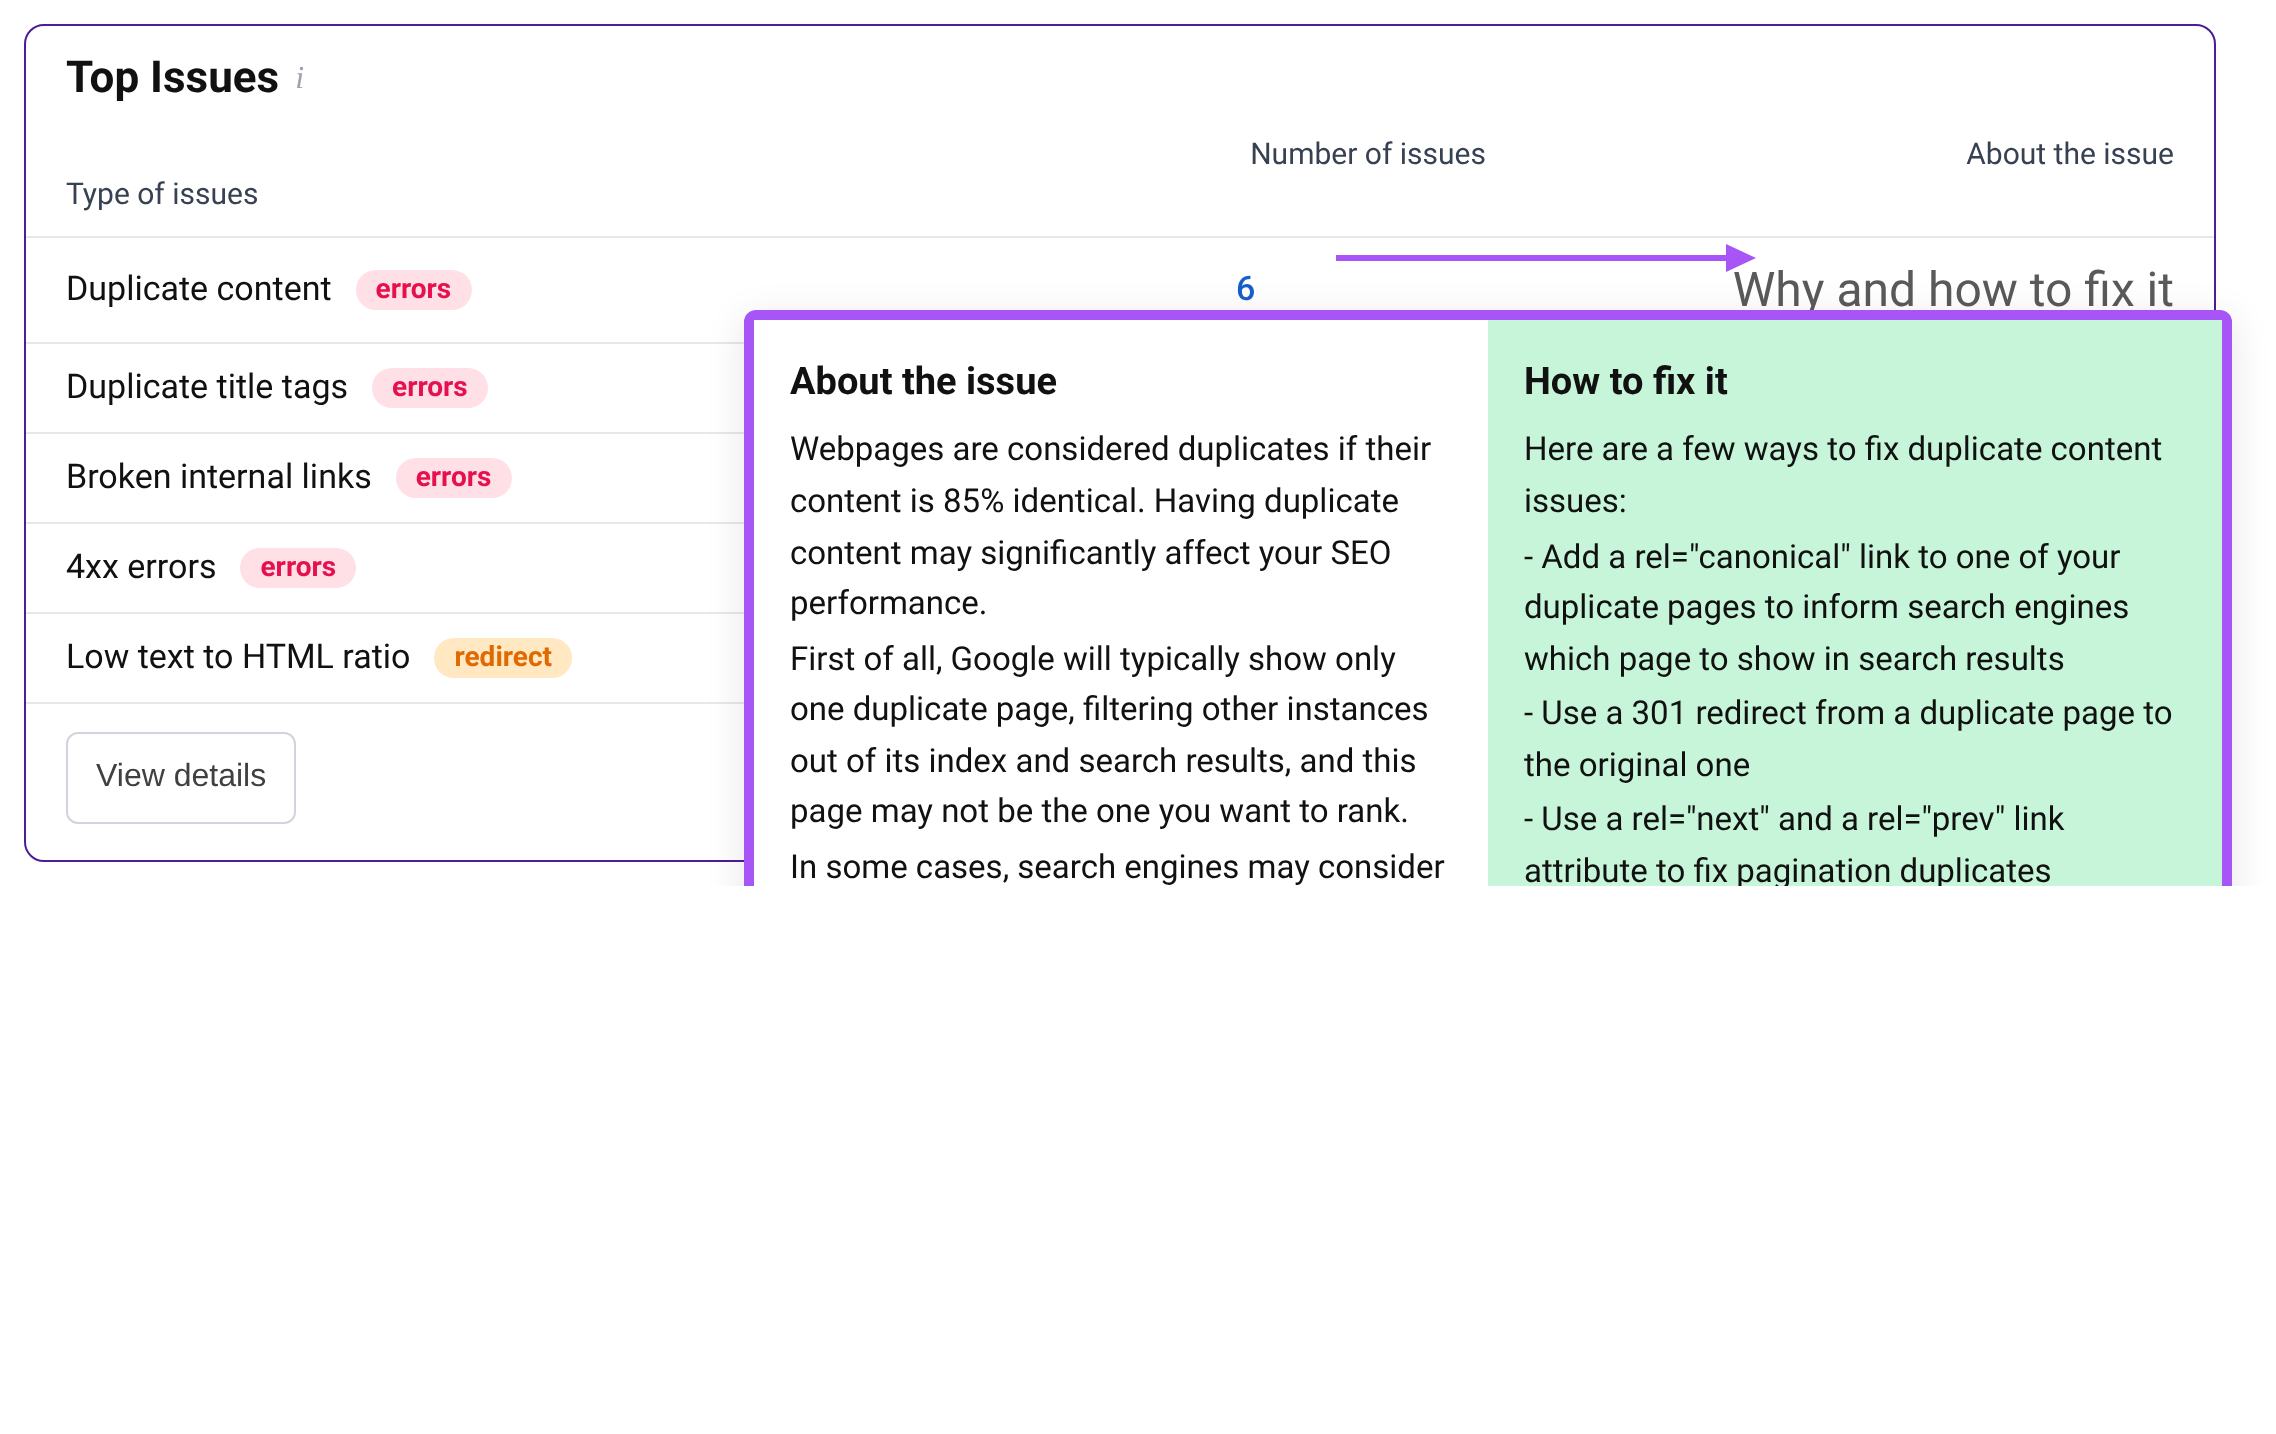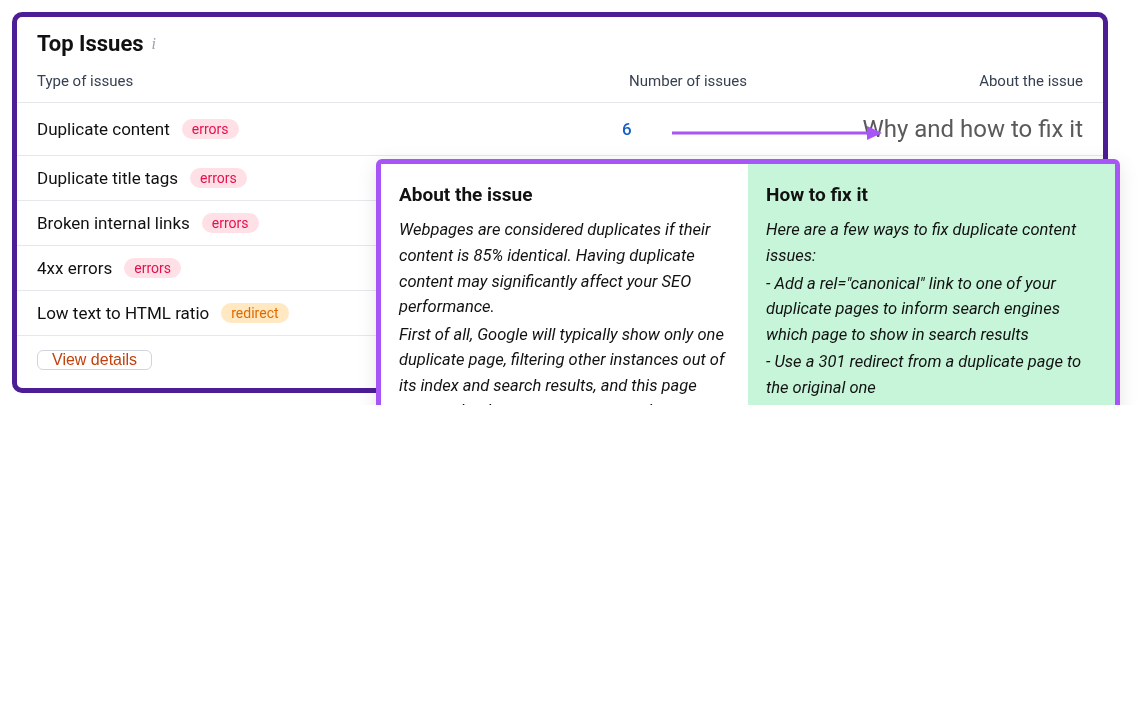--- a/index.html
+++ b/index.html
@@ -5,21 +5,21 @@
   * { box-sizing: border-box; margin: 0; padding: 0; }
   body {
     font-family: -apple-system, BlinkMacSystemFont, "Segoe UI", Roboto, Helvetica, Arial, sans-serif;
     background: #fff;
     padding: 12px;
     color: #111;
     font-size: 16px;
   }
   .panel {
     width: 1096px;
-    border: 5px solid #4c1d95;
+    border: 1px solid #4c1d95;
     border-radius: 10px;
     background: #fff;
     position: relative;
   }
   .panel-header {
     padding: 14px 20px 10px 20px;
     display: flex;
     align-items: center;
     gap: 8px;
   }
@@ -35,21 +35,21 @@
     line-height: 1;
     user-select: none;
   }
   .colhead {
     display: flex;
     padding: 6px 20px 12px 20px;
     color: #374151;
     font-size: 15px;
     border-bottom: 1px solid #e5e7eb;
   }
-  .col-type { flex: 0 0 470px; }
+  .col-type { flex: 0 0 470px; margin-top: 20px; }
   .col-num  { flex: 0 0 240px; text-align: right; }
   .col-about{ flex: 1; text-align: right; }
   .row {
     display: flex;
     align-items: center;
     padding: 12px 20px;
     border-bottom: 1px solid #e5e7eb;
     font-size: 17px;
   }
   .row:last-of-type { border-bottom: none; }
@@ -64,21 +64,21 @@
   }
   .row .about {
     flex: 1;
     text-align: right;
   }
   .badge {
     display: inline-block;
     font-size: 14px;
     padding: 2px 10px;
     border-radius: 999px;
-    font-weight: 400;
+    font-weight: 700;
   }
   .badge-error { background: #ffe0e6; color: #e7104e; }
   .badge-warning { background: #ffe8c2; color: #e06a00; }
   .count-link {
     color: #1660c9;
     font-weight: 500;
     padding-left: 115px;
   }
   .arrow {
     position: absolute;
@@ -93,23 +93,23 @@
     color: #5a5a5a;
     border-bottom: 1.5px dashed #9c9c9c;
     padding-bottom: 19px;
   }
   .footer {
     padding: 14px 20px 18px 20px;
   }
   .view-btn {
     border: 1px solid #d0d5dd;
     background: #fff;
-    color: #c2410c;
+    color: #404040;
     font-size: 16px;
-    padding: 0 14px;
+    padding: 13px 14px;
     border-radius: 6px;
     cursor: pointer;
   }
   
   .popup {
     position: absolute;
     top: 142px;
     left: 359px;
     width: 744px;
     border: 5px solid #a855f7;
@@ -124,21 +124,21 @@
     font-size: 16.5px;
     line-height: 1.55;
   }
   .popup-left { background: #fff; }
   .popup-right { background: #c7f5d9; }
   .popup h3 {
     font-size: 19px;
     font-weight: 700;
     margin-bottom: 8px;
   }
-  .popup p { margin-bottom: 2px; font-style: italic; }
+  .popup p { margin-bottom: 2px; }
   .cat-label { font-weight: 700; }
   .ln { color: #1660c9; text-decoration: underline; }
   .cat-row { margin-top: 14px; font-size: 18px; }
 </style>
 </head>
 <body>
 
 <div class="panel">
 
   <div class="panel-header">

